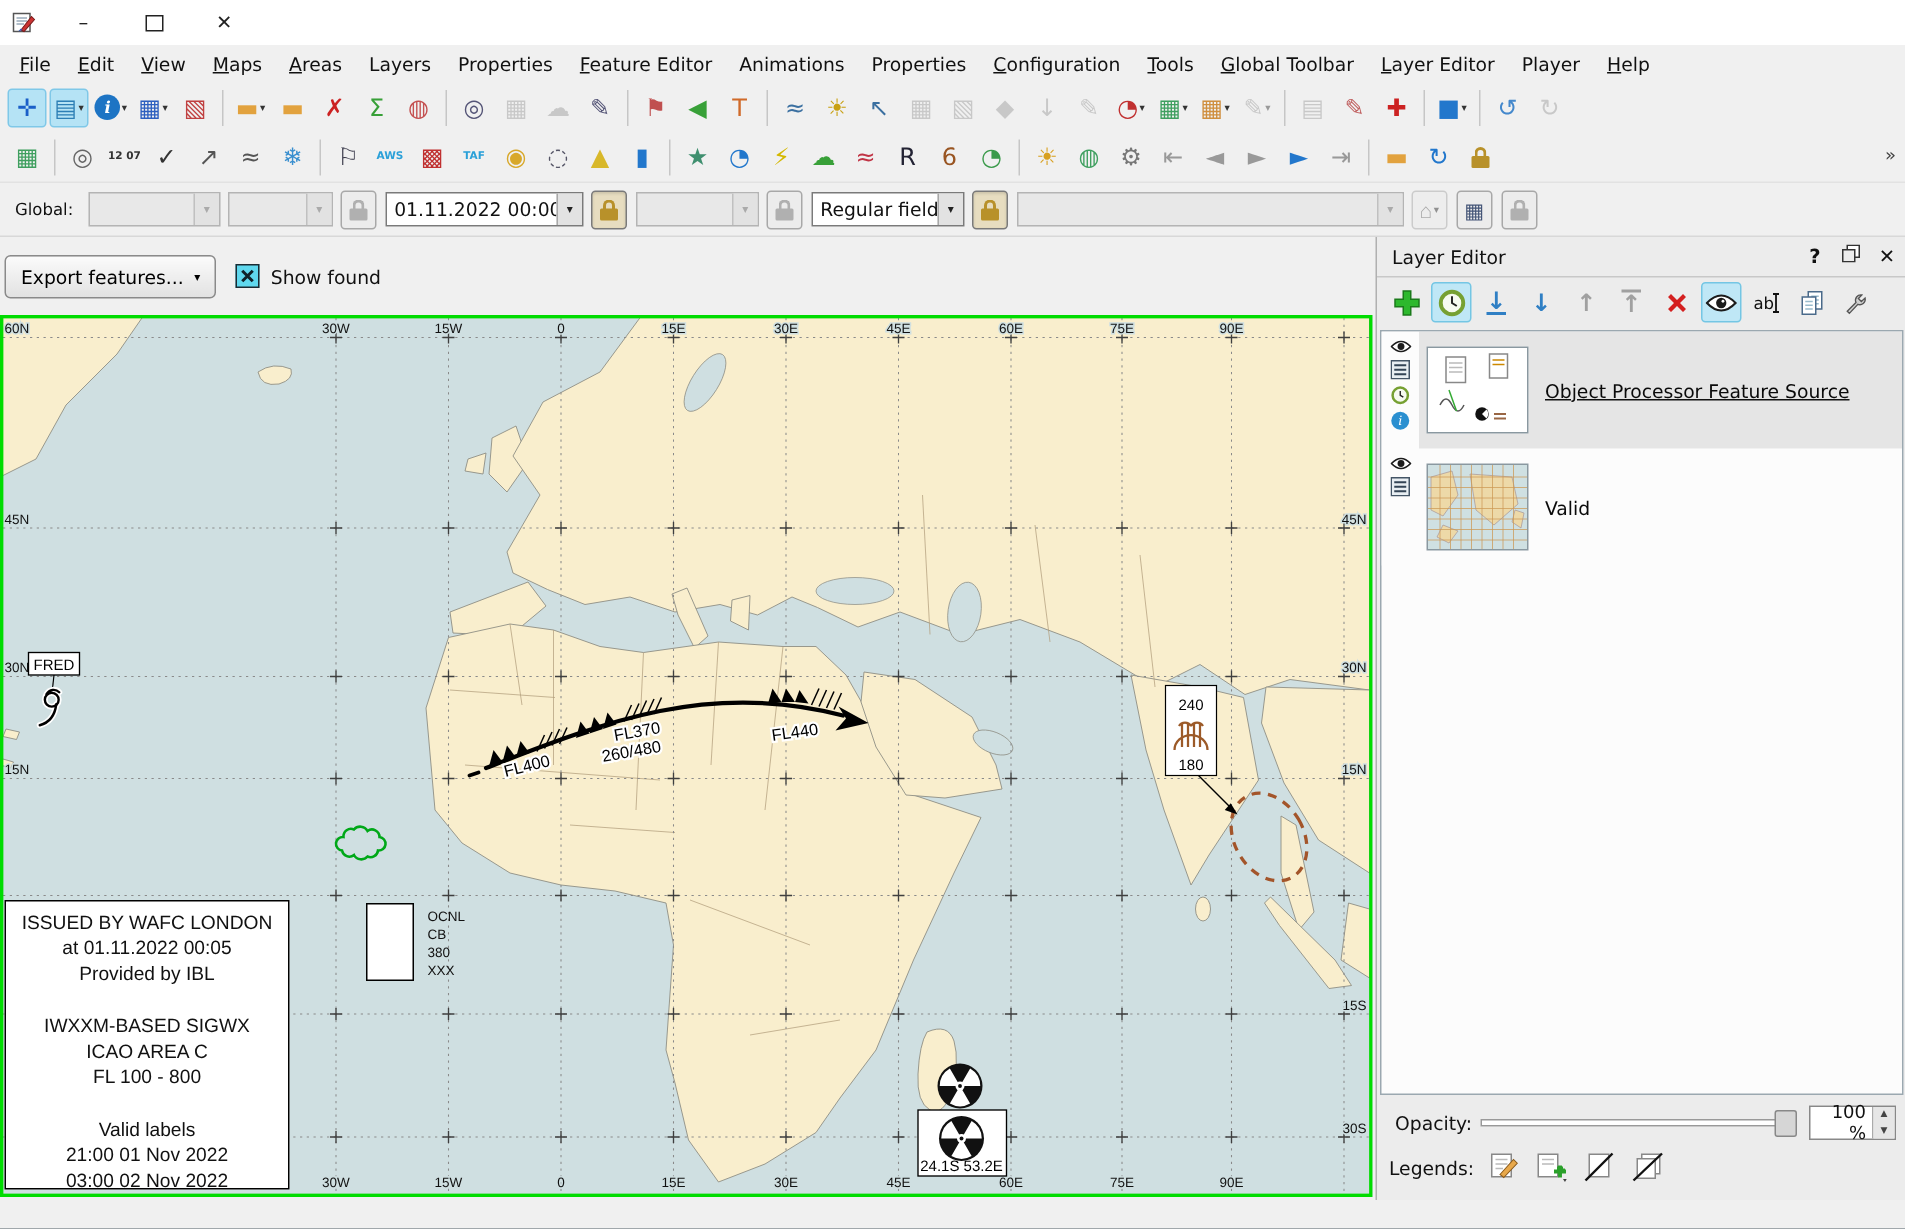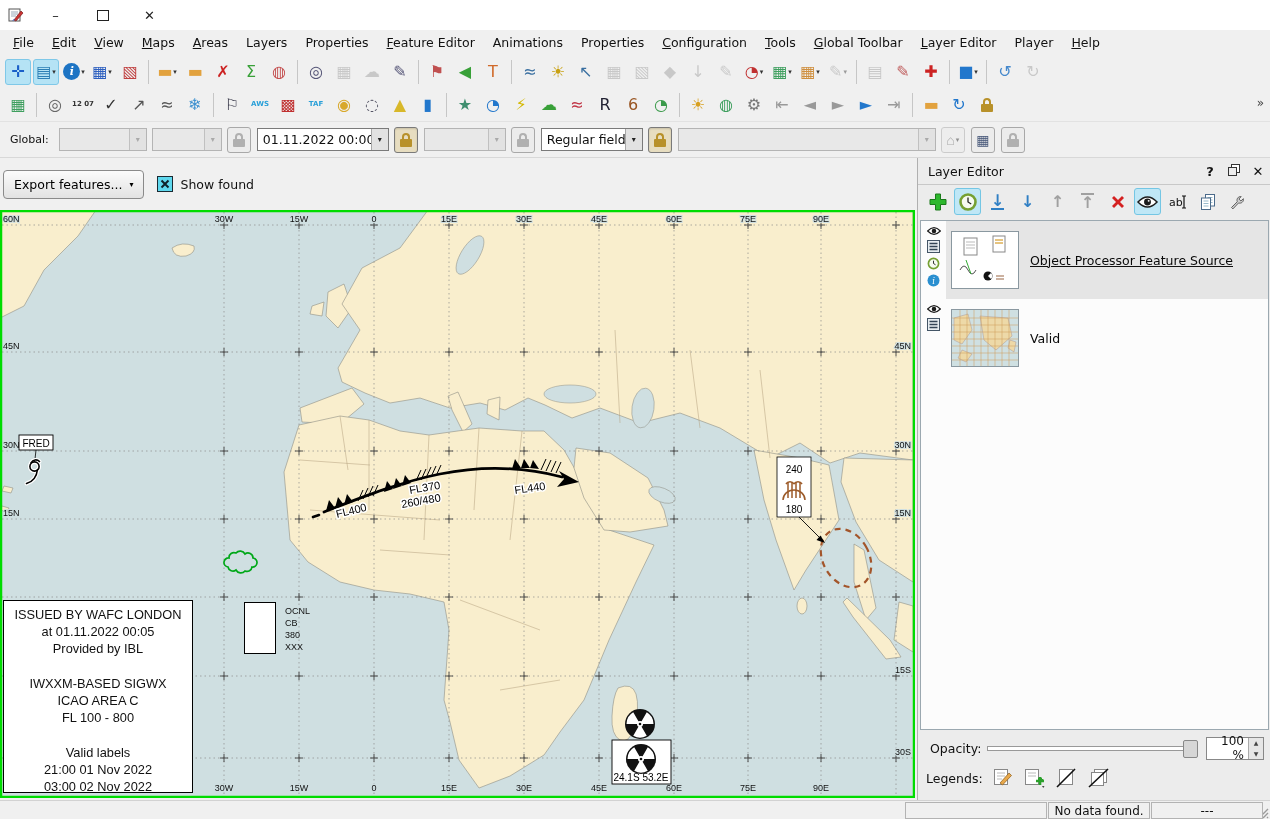--- a/index.html
+++ b/index.html
@@ -923,21 +923,13 @@
             <svg width="22" height="20" viewBox="0 0 22 20">
               <rect x="6.5" y="1.5" width="12" height="13" fill="#fff" stroke="#888"></rect>
               <rect x="3.5" y="4.5" width="12" height="13" fill="#fff" stroke="#888"></rect>
               <path d="M1,19 L20,1" stroke="#111" stroke-width="1.6"></path>
             </svg>
           </span>
         </span>
     </div>
   </div>
 
-  <div class="statusbar" id="statusbar">
-    <svg class="grip" width="12" height="12">
-      <path d="M11,2 L2,11 M11,6 L6,11 M11,10 L10,11" stroke="#9a9a9a" stroke-width="1.4"></path>
-    </svg>
-  <span class="scell" style="left: 905px; width: 140px;"></span>
-      <span class="scell" style="left: 1048px; width: 100px;">No data found.</span>
-      <span class="scell" style="left: 1151px; width: 110px;">---</span>
-    </div>
 </div>
 
 </body></html>

